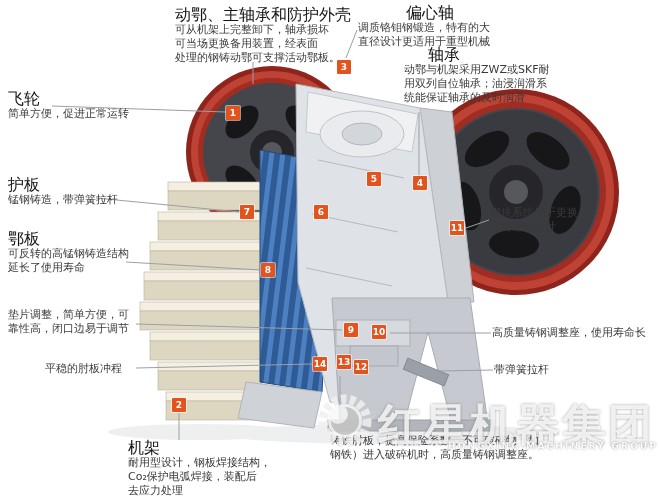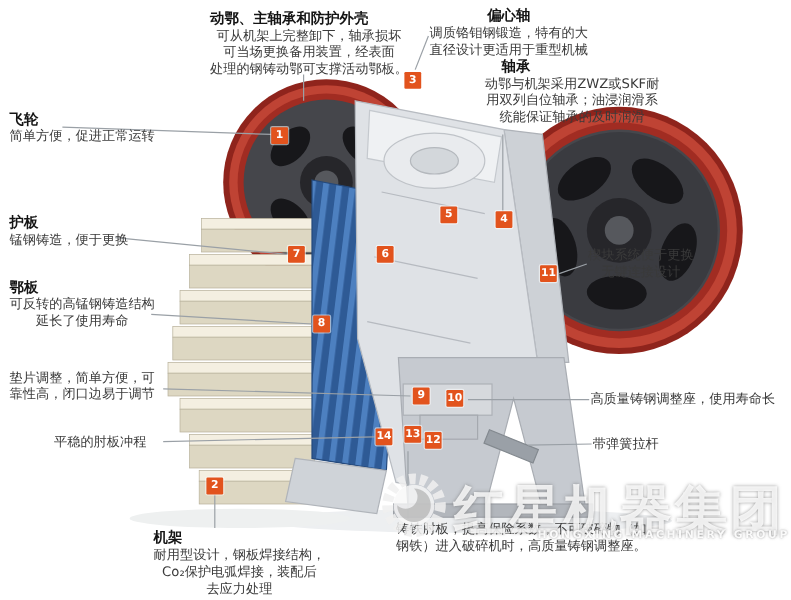--- a/index.html
+++ b/index.html
@@ -3,22 +3,22 @@
 <meta charset="utf-8">
 <style>
   * { margin:0; padding:0; box-sizing:border-box; }
   html,body { background:#fff; }
   .stage {
     position:relative; width:659px; height:500px; background:#ffffff;
     overflow:hidden; font-family:"DejaVu Sans","Liberation Sans",sans-serif;
   }
   .layer { position:absolute; left:0; top:0; pointer-events:none; }
   .callout { position:absolute; font-size:11px; line-height:14px; color:#3a3a3a; }
-  .c-title { font-weight:bold; color:#141414; font-size:12px; margin-bottom:1px; }
-  .c-body  { white-space:pre-line;text-align:center; }
+  .c-title { font-weight:normal; color:#141414; font-size:16px; margin-bottom:1px; }
+  .c-body  { white-space:pre-line; }
   .badge {
     position:absolute; width:14px; height:14px; background:#e2531d; color:#fff;
     font-size:9px; font-weight:bold; display:flex; align-items:center; justify-content:center;
     border-radius:1px; box-shadow:0 0 0 1px rgba(255,255,255,.55);
   }
   .wm-cn {
     position:absolute; left:378px; top:396px; font-size:44px; font-weight:bold;
     color:rgba(255,255,255,.82); text-shadow:0 0 3px rgba(105,105,105,.65);
     letter-spacing:2px; white-space:nowrap;
   }
@@ -156,34 +156,34 @@
 处理的钢铸动鄂可支撑活动鄂板。</div>
   </div>
 
   <div class="callout" style="left:358px;top:6px">
     <div class="c-title" style="margin-left:48px">偏心轴</div>
     <div class="c-body">调质铬钼钢锻造，特有的大
 直径设计更适用于重型机械</div>
   </div>
 
   <div class="callout" style="left:404px;top:48px">
-    <div class="c-title" style="margin-left:14px">轴承</div>
+    <div class="c-title" style="margin-left:24px">轴承</div>
     <div class="c-body">动鄂与机架采用ZWZ或SKF耐
 用双列自位轴承；油浸润滑系
 统能保证轴承的及时润滑</div>
   </div>
 
   <div class="callout" style="left:8px;top:92px">
     <div class="c-title">飞轮</div>
     <div class="c-body">简单方便，促进正常运转</div>
   </div>
 
   <div class="callout" style="left:8px;top:178px">
     <div class="c-title">护板</div>
-    <div class="c-body">锰钢铸造，便于更换</div>
+    <div class="c-body">锰钢铸造，带弹簧拉杆</div>
   </div>
 
   <div class="callout" style="left:8px;top:232px">
     <div class="c-title">鄂板</div>
     <div class="c-body">可反转的高锰钢铸造结构
 延长了使用寿命</div>
   </div>
 
   <div class="callout" style="left:8px;top:308px">
     <div class="c-body">垫片调整，简单方便，可

